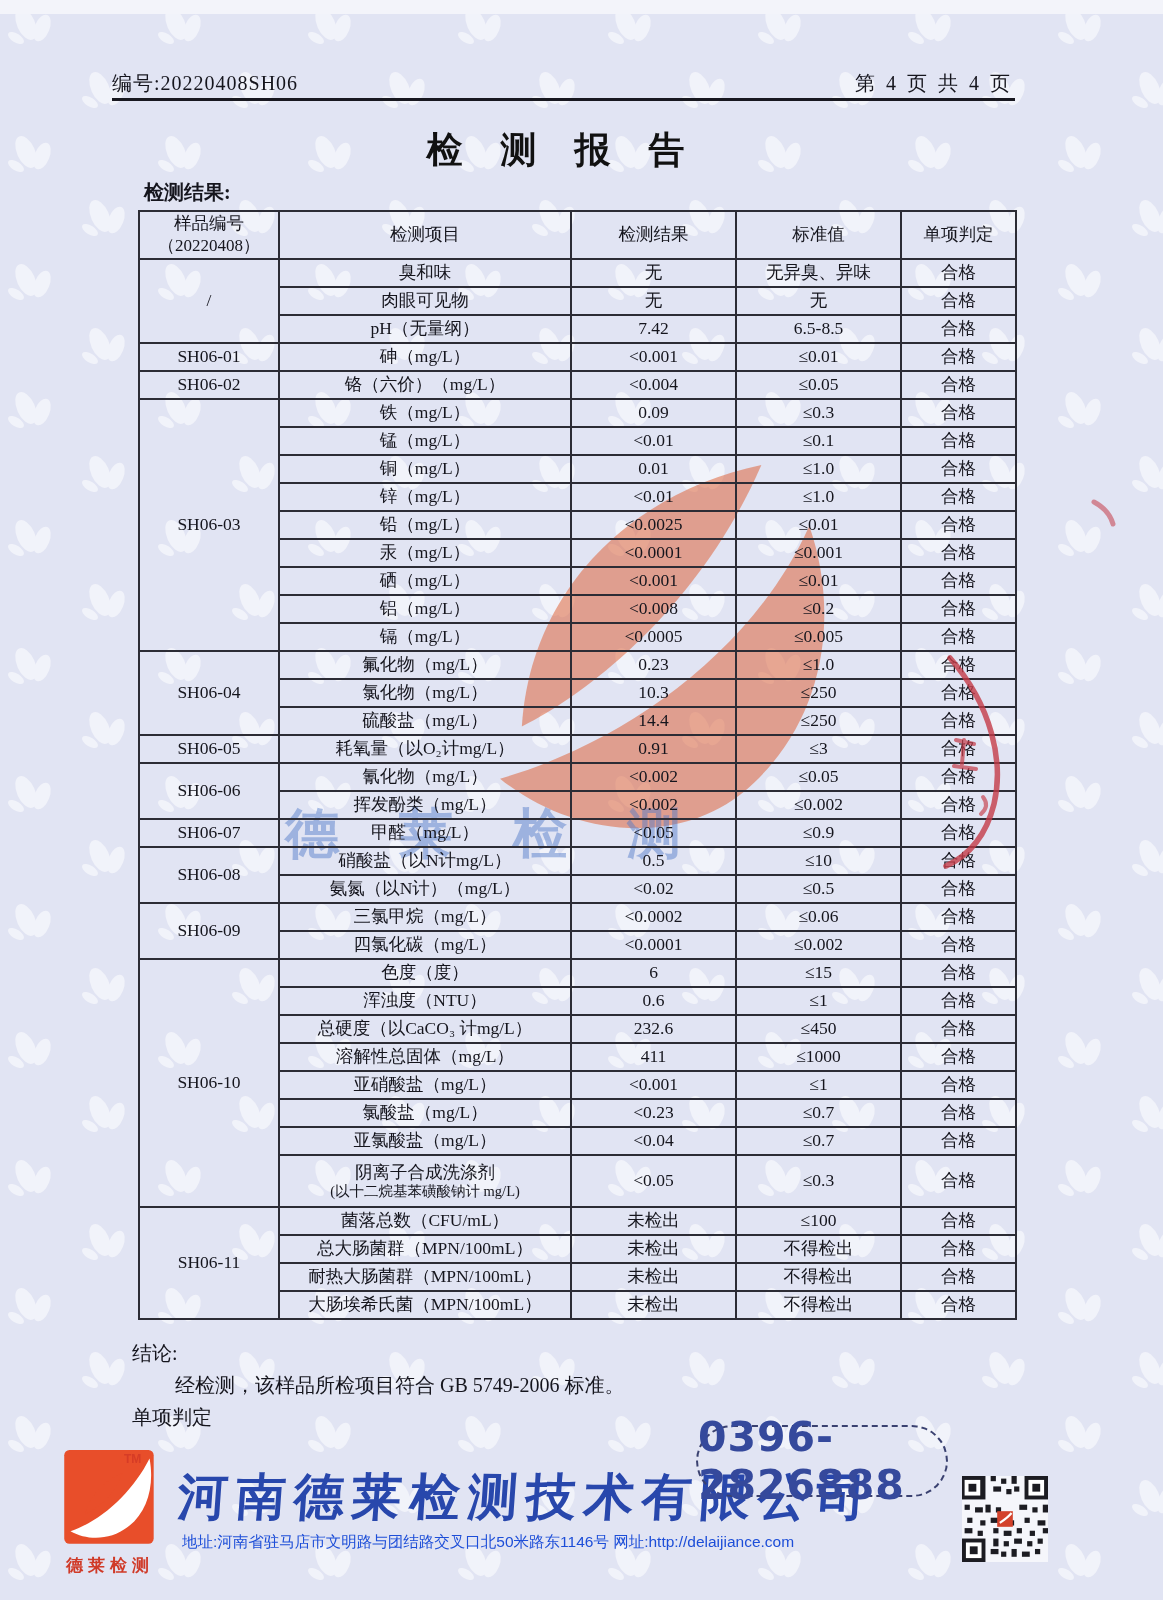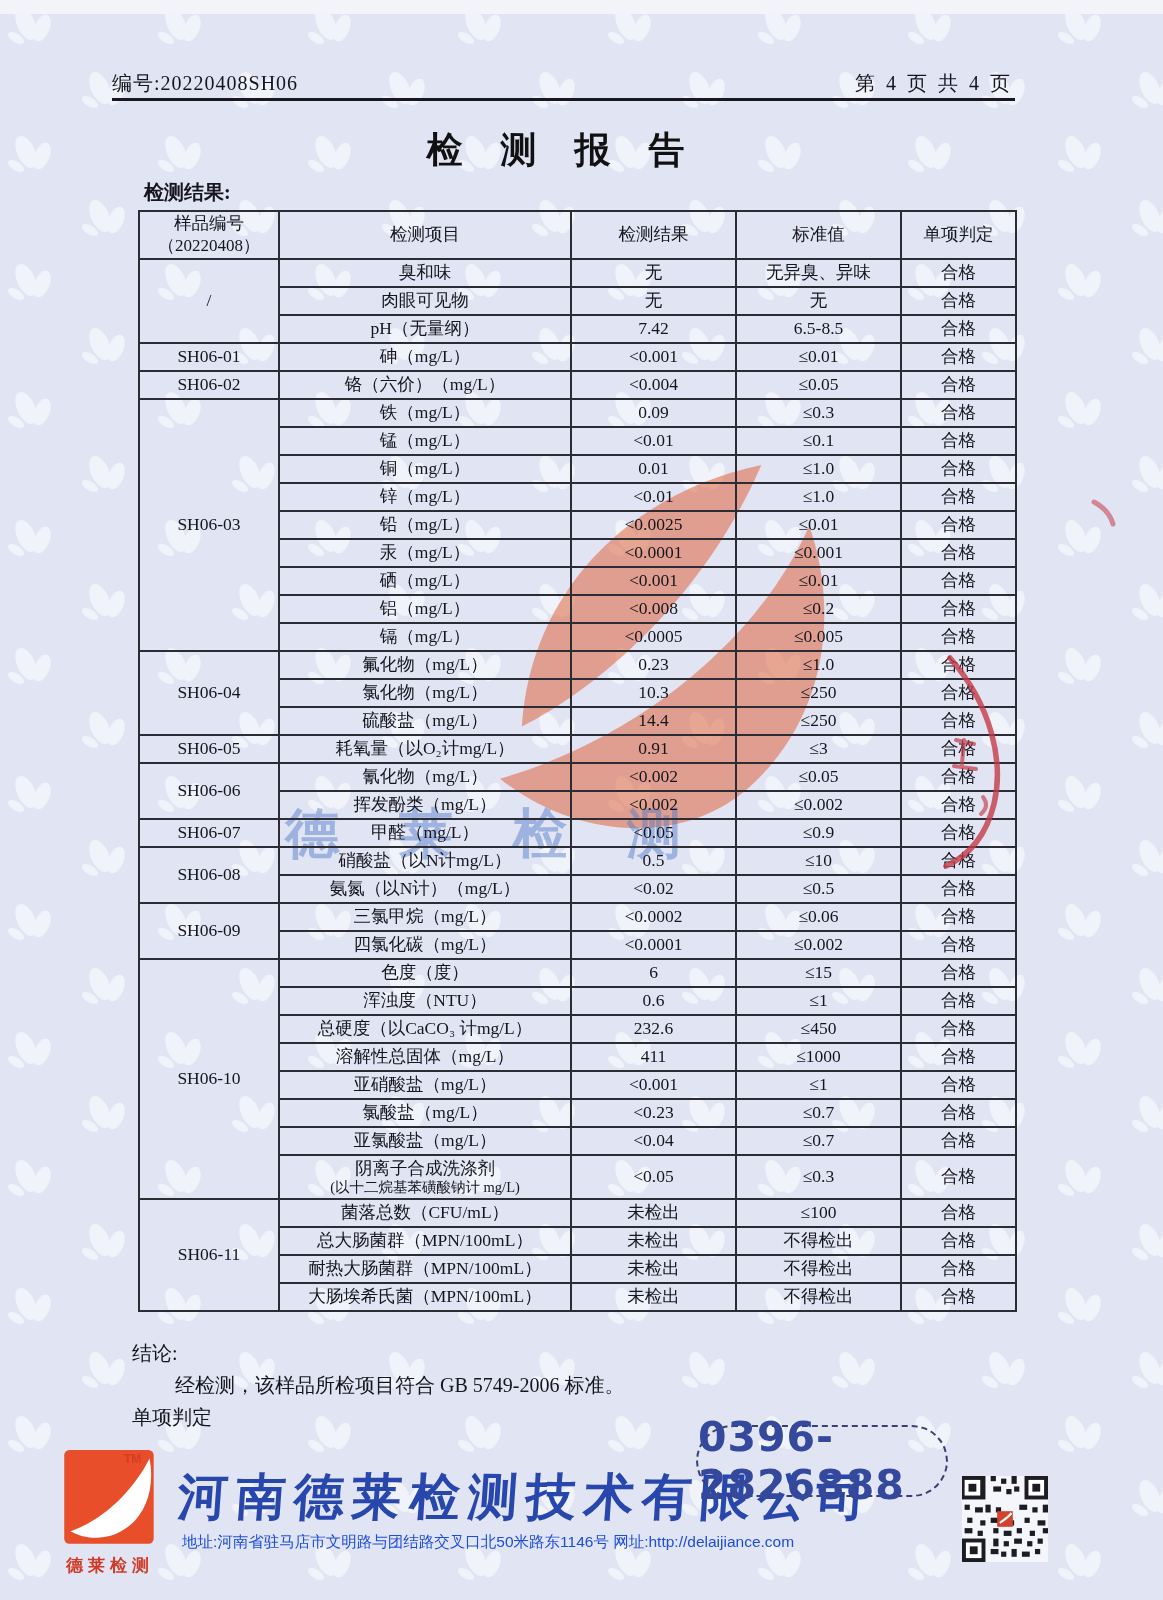--- a/index.html
+++ b/index.html
@@ -24,21 +24,21 @@
   .wm-blue-text{left:285px;top:798px;font-size:54px;font-weight:bold;letter-spacing:60px;
     color:rgba(84,124,200,0.48);white-space:nowrap;font-family:"Liberation Sans","DejaVu Sans",sans-serif;}
   .stamp-layer{left:0;top:0;width:1163px;height:1600px;pointer-events:none;}
 
   
   .rtable{position:absolute;left:138px;top:210px;width:877px;border-collapse:collapse;table-layout:fixed;}
   .rtable th,.rtable td{border:2px solid #2c2c35;text-align:center;vertical-align:middle;
     padding:0 2px;font-size:17.5px;font-weight:normal;line-height:1.25;overflow:hidden;}
   .rtable thead tr{height:48px;}
   .rtable tbody tr{height:28px;}
-  .rtable tbody tr.tall{height:44px;}
+  .rtable tbody tr.tall{height:52px;}
   .hdr-sub{font-size:17px;}
   .name2{font-size:14.5px;line-height:1.1;}
   .col-sample{width:140px;} .col-name{width:292px;} .col-result{width:165px;}
   .col-standard{width:165px;} .col-judg{width:115px;}
 
   
   .concl-label{left:132px;top:1340px;font-size:20px;}
   .concl-text{left:175px;top:1372px;font-size:20px;}
   .below-blank{left:132px;top:1404px;font-size:20px;}
 

